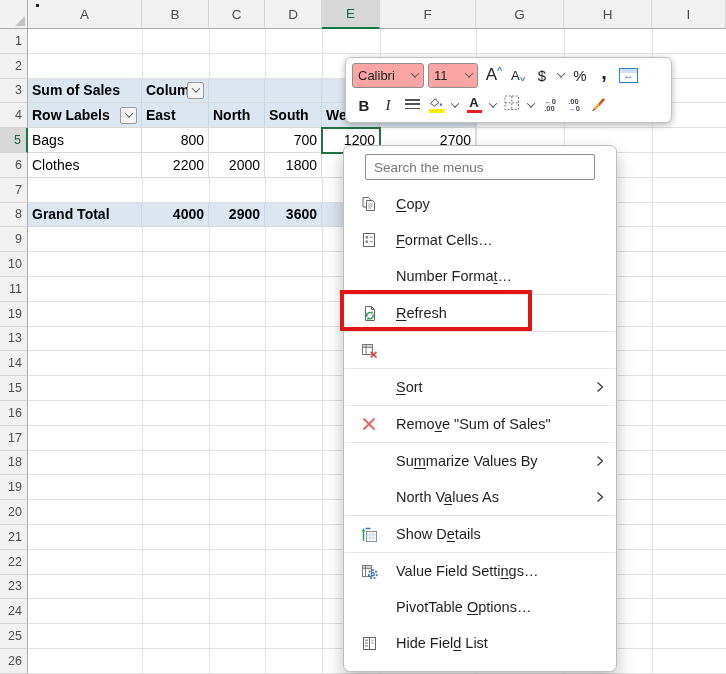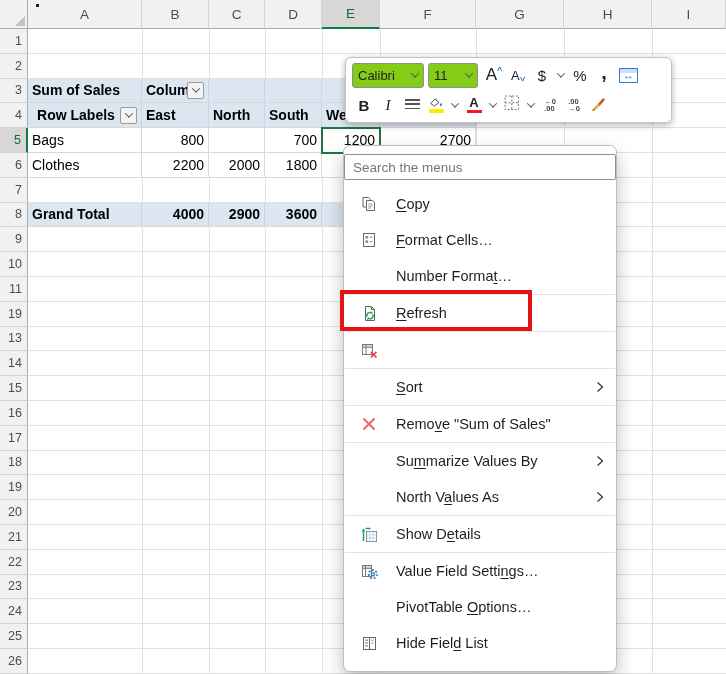--- a/index.html
+++ b/index.html
@@ -25,36 +25,36 @@
   .corner { width:28px; height:29px; background:#F1F1F1; border-right:1px solid #ABABAB; border-bottom:1px solid #ABABAB; position:relative; }
   .corner::after { content:""; position:absolute; right:2px; bottom:2px; border-left:10px solid transparent; border-bottom:10px solid #C2C2C2; }
   .colhdr { height:29px; border-right:1px solid #D4D4D4; border-bottom:1px solid #ABABAB; background:#F1F1F1; color:#4d4d4d; font-size:13.5px; display:flex; align-items:center; justify-content:center; }
   .colhdr.sel { background:#D7D7D7; color:#0E6B3C; border-bottom:2px solid #107C41; }
   .rowhdrs { position:absolute; left:0; top:29px; display:flex; flex-direction:column; z-index:3; }
   .rowhdr { width:28px; height:24.8px; border-bottom:1px solid #D4D4D4; border-right:1px solid #ABABAB; background:#F1F1F1; color:#4d4d4d; font-size:12.5px; display:flex; align-items:center; justify-content:flex-end; padding-right:5px; }
   .rowhdr.sel { background:#D7D7D7; color:#0E6B3C; border-right:2px solid #107C41; }
 
   
   .prow { position:absolute; left:28px; width:448px; height:24.8px; display:flex; z-index:1; font-size:14px; border-bottom:1px solid #D9D9D9; }
-  .pcell { height:100%; padding:0 4px; display:flex; align-items:center; border-right:1px solid #D9D9D9; background:#fff; overflow:hidden; white-space:nowrap;text-align:center; }
+  .pcell { height:100%; padding:0 4px; display:flex; align-items:center; border-right:1px solid #D9D9D9; background:#fff; overflow:hidden; white-space:nowrap; }
   .prow.blue .pcell { background:#DCE6F1; border-right-color:#C7D5E9; }
   .bold { font-weight:bold; }
   .num { justify-content:flex-end; }
   .clip { flex:1; overflow:hidden; white-space:nowrap; }
   .ddbtn { flex:0 0 auto; width:17px; height:17px; border:1px solid #9B9B9B; background:#F4F4F4; border-radius:2px; display:flex; align-items:center; justify-content:center; }
   .chev-dn { width:6px; height:6px; border-right:1.5px solid #555; border-bottom:1.5px solid #555; transform:rotate(45deg) translate(-1px,-1px); display:inline-block; }
 
   
   .sel-outline { position:absolute; left:321px; top:127px; width:60px; height:27px; border:2px solid #217346; z-index:5; }
   .artifact-dot { position:absolute; left:36px; top:4px; width:3px; height:3px; background:#222; z-index:4; }
 
   
   .mini-toolbar { position:absolute; left:345px; top:57px; width:327px; height:66px; background:#fff; border:1px solid #C3C3C3; border-radius:6px; box-shadow:0 2px 7px rgba(0,0,0,.3); z-index:10; display:flex; flex-direction:column; justify-content:space-evenly; padding:2px 6px; }
   .tb-row { display:flex; align-items:center; height:30px; }
-  .tb-select { height:25px; border:1px solid #8f8f8f; border-radius:3px; display:flex; align-items:center; justify-content:space-between; padding:0 5px; font-size:13px; color:#222; background:#84cc16; margin-right:4px; }
+  .tb-select { height:25px; border:1px solid #8f8f8f; border-radius:3px; display:flex; align-items:center; justify-content:space-between; padding:0 5px; font-size:13px; color:#222; background:#fca5a5; margin-right:4px; }
   .tb-btn { min-width:24px; height:26px; display:flex; align-items:center; justify-content:center; border-radius:3px; color:#222; padding:0 3px; }
   .tb-btn.narrow { min-width:14px; padding:0 1px; }
   .caret { color:#2B7CD3; font-size:9px; font-weight:bold; position:relative; }
   .caret.up { top:-5px; }
   .caret.dn { top:3px; display:inline-block; transform:rotate(180deg); }
   .bigA { font-size:17px; } .medA { font-size:13px; }
   .dollar { font-size:15px; } .pct { font-size:15px; }
   .comma { font-size:20px; font-weight:bold; line-height:10px; position:relative; top:-3px; }
   .autofit-icon { width:19px; height:15px; border:1.5px solid #2B7CD3; background:linear-gradient(#CFE0F5 0 4px,#fff 4px); color:#2B7CD3; font-size:11px; line-height:11px; display:flex; align-items:center; justify-content:center; }
   .autofit-icon::before { content:"↔"; }
@@ -64,21 +64,21 @@
   .swatch-wrap { display:flex; flex-direction:column; align-items:center; }
   .fc-A { font-size:13px; font-weight:bold; line-height:12px; }
   .bar { width:15px; height:3.5px; margin-top:1px; }
   .bar.yellow { background:#FFEB00; }
   .bar.red { background:#EA1D1D; }
   .dec-icon { display:flex; flex-direction:column; font-size:7.5px; line-height:7.5px; color:#444; font-weight:bold; }
   .dec-icon .blue { color:#2B7CD3; }
 
   
   .ctx-menu { position:absolute; left:343px; top:145px; width:274px; height:527px; background:#fff; border:1px solid #BDBDBD; border-radius:7px; box-shadow:0 8px 18px rgba(0,0,0,.26); z-index:20; display:flex; flex-direction:column; padding:8px 0 6px; }
-  .msearch-wrap { margin:0 0 6px; }
+  .msearch-wrap { margin:0 21px 6px; }
   .msearch { width:100%; height:26px; border:1px solid #8f8f8f; border-radius:2px; padding:0 8px; font-size:13.5px; font-family:"Liberation Sans",sans-serif; color:#333; outline:none; }
   .msearch::placeholder { color:#767676; }
   .mi { height:36px; display:flex; align-items:center; padding:0 12px 0 12px; font-size:14.5px; color:#1f1f1f; }
   .mi .ic { width:26px; display:flex; justify-content:center; align-items:center; margin-right:14px; flex:0 0 auto; }
   .mi .lbl { flex:1; white-space:nowrap; }
   .mi .key { text-decoration:underline; text-underline-offset:2px; }
   .mi .sub { width:12px; display:flex; justify-content:flex-end; }
   .msep { height:1px; background:#E4E4E4; margin:0 1px; flex:0 0 auto; }
 
   

